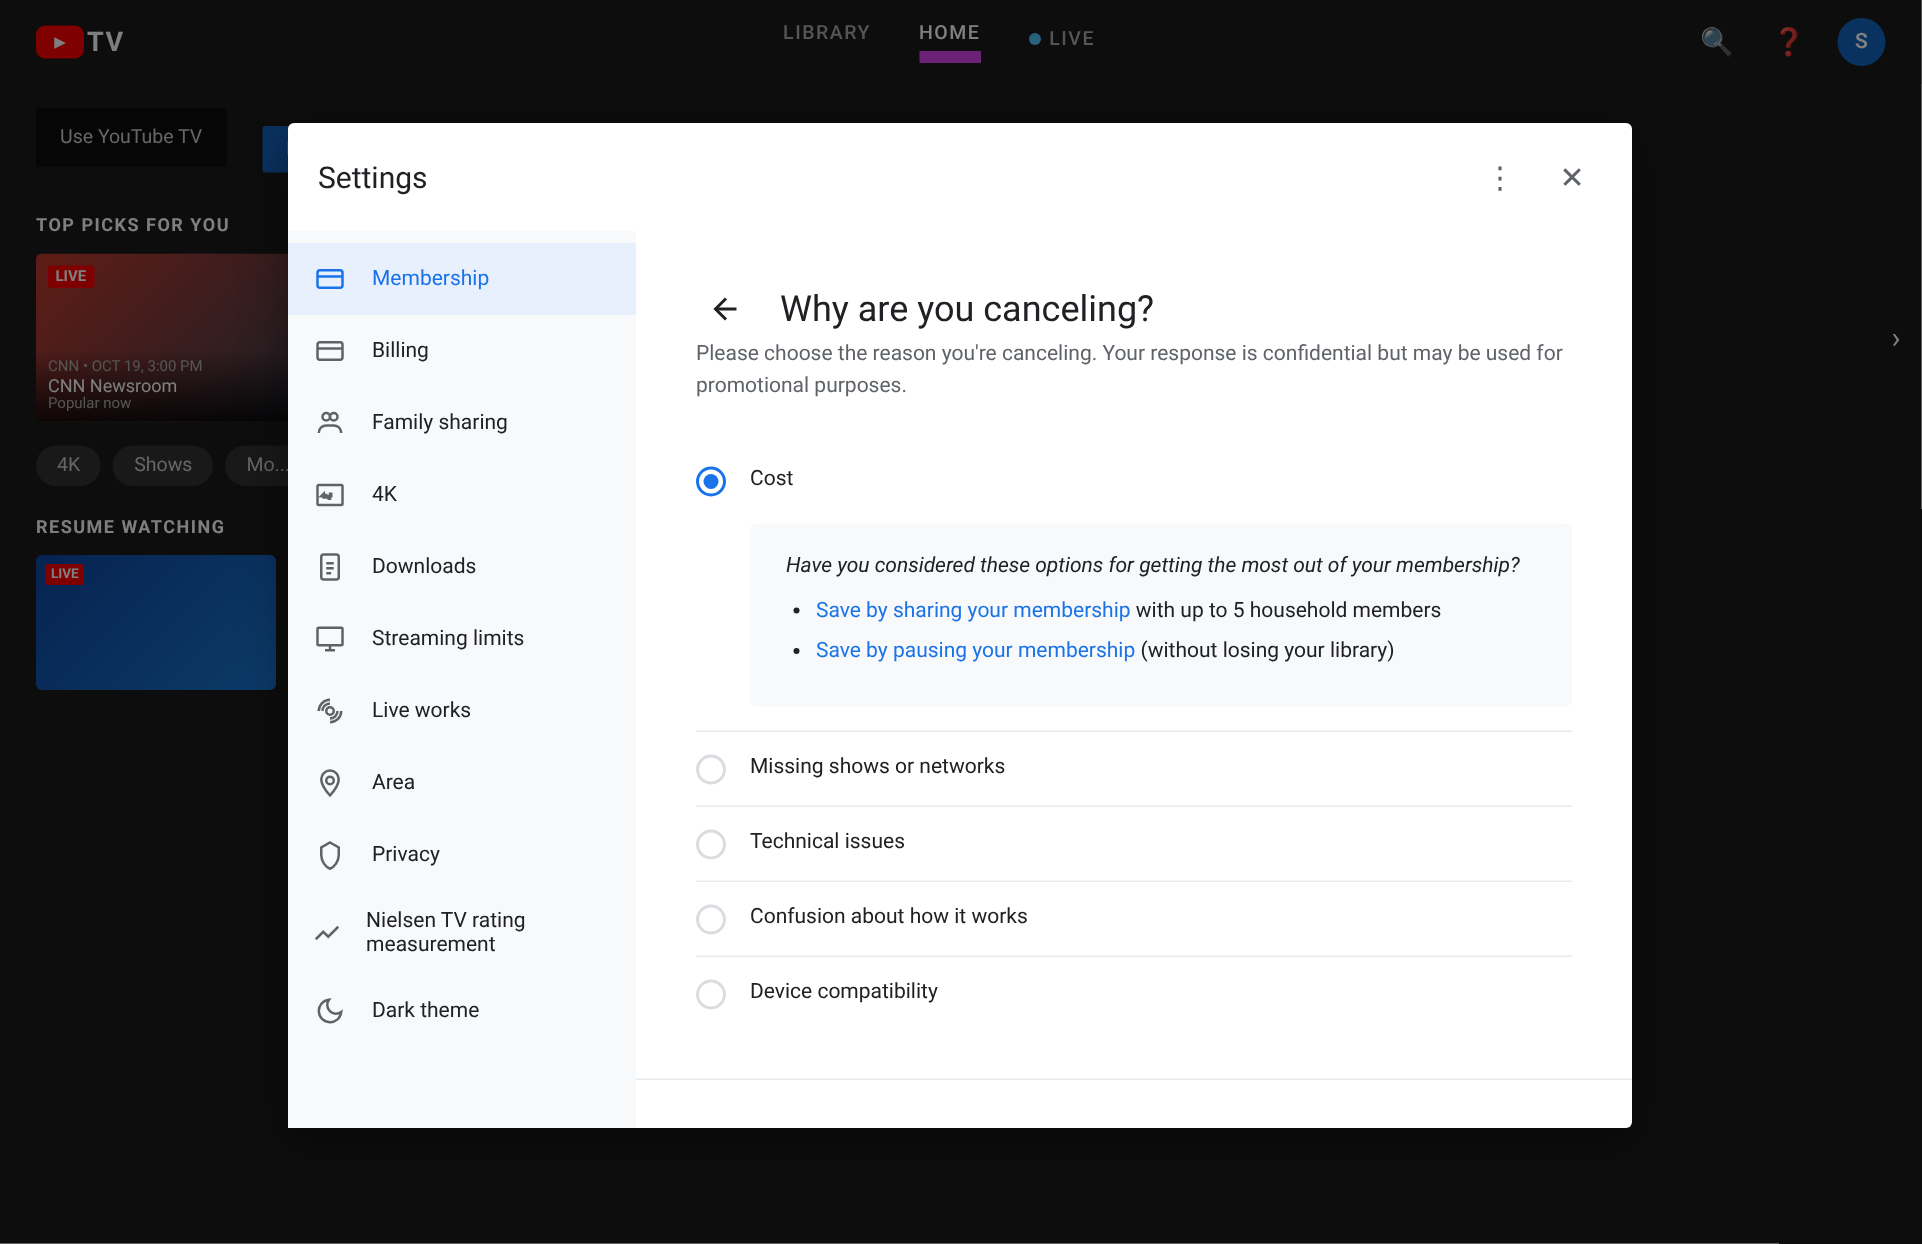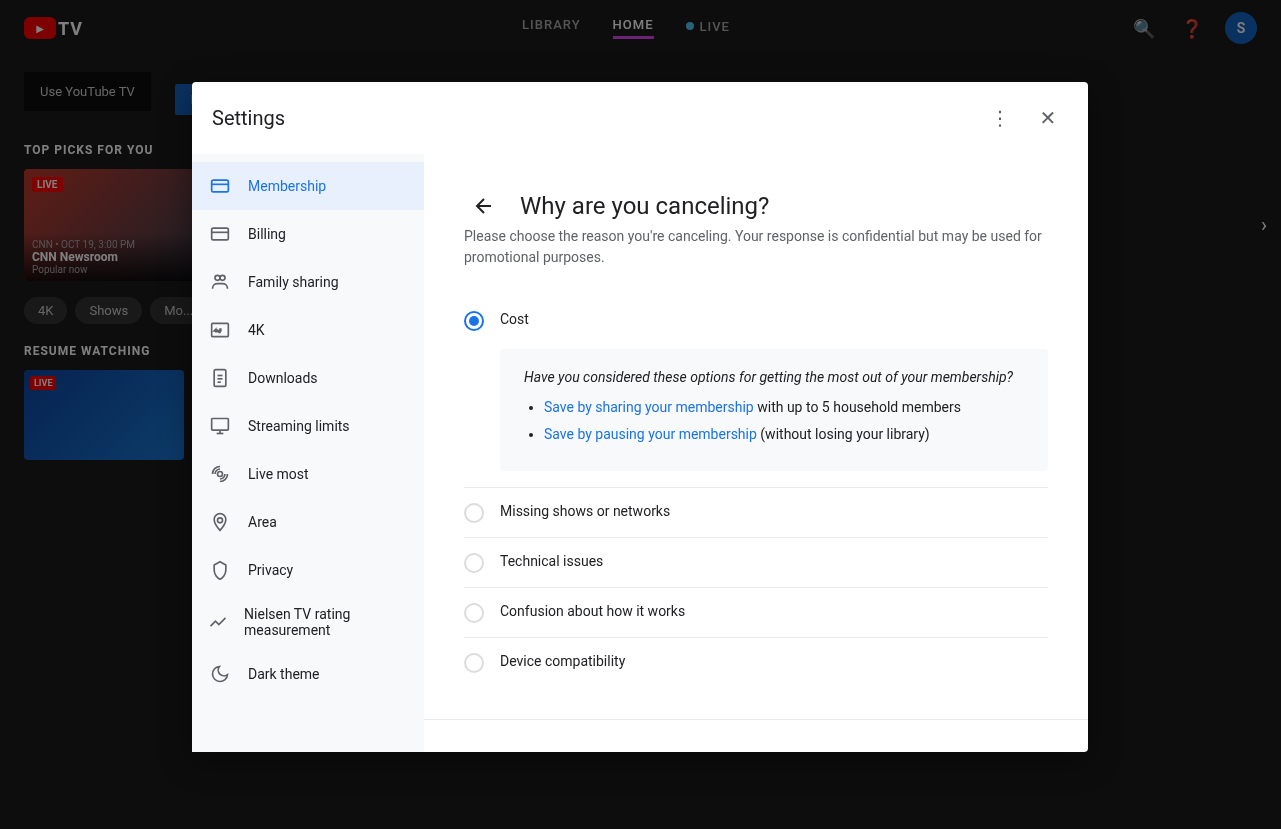--- a/index.html
+++ b/index.html
@@ -22,37 +22,37 @@
     .yt-logo-icon {
       width: 32px; height: 22px; background: #ff0000; border-radius: 6px;
       display: flex; align-items: center; justify-content: center;
     }
     .yt-logo-icon::after {
       content: '▶'; color: white; font-size: 10px;
     }
     .yt-logo-text { color: white; font-size: 18px; font-weight: 700; letter-spacing: 1px; }
     .nav-links { display: flex; gap: 32px; flex: 1; justify-content: center; }
     .nav-link { color: #aaa; font-size: 13px; font-weight: 500; letter-spacing: 1px; text-transform: uppercase; cursor: pointer; padding-bottom: 4px; }
-    .nav-link.active { color: #fff; border-bottom: 3px solid #d946ef; }
+    .nav-link.active { color: #fff; border-bottom: 8px solid #d946ef; }
     .nav-link.live { display: flex; align-items: center; gap: 6px; }
     .live-dot { width: 8px; height: 8px; background: #4fc3f7; border-radius: 50%; }
     .nav-right { display: flex; align-items: center; gap: 16px; }
     .nav-icon { width: 32px; height: 32px; display: flex; align-items: center; justify-content: center; cursor: pointer; color: #fff; font-size: 18px; }
     .avatar { width: 32px; height: 32px; background: #1565c0; border-radius: 50%; display: flex; align-items: center; justify-content: center; color: white; font-size: 14px; font-weight: 600; }
 
     
     .bg-content { padding: 16px 24px; }
     .bg-banner { background: rgba(0,0,0,0.5); padding: 12px 16px; margin-bottom: 16px; font-size: 13px; color: #ccc; display: inline-block; }
     .install-btn { background: #1565c0; color: white; padding: 8px 16px; font-size: 13px; font-weight: 600; margin-left: 24px; border-radius: 2px; }
     .section-label { font-size: 12px; font-weight: 700; letter-spacing: 1px; color: #fff; margin-bottom: 12px; }
     .card { width: 200px; height: 112px; background: #333; border-radius: 4px; position: relative; overflow: hidden; }
     .card.live-card::before { content: 'LIVE'; position: absolute; top: 8px; left: 8px; background: red; color: white; font-size: 10px; font-weight: 700; padding: 2px 5px; border-radius: 2px; }
     .card-info { position: absolute; bottom: 0; left: 0; right: 0; padding: 6px 8px; background: linear-gradient(transparent, rgba(0,0,0,0.8)); }
     .card-channel { font-size: 10px; color: #aaa; }
-    .card-title { font-size: 12px; color: #fff; font-weight: 700; }
+    .card-title { font-size: 12px; color: #fff; font-weight: 400; }
     .nav-arrow { position: absolute; right: -10px; top: 50%; transform: translateY(-50%); color: white; font-size: 20px; cursor: pointer; }
 
     
     .overlay {
       position: absolute; top: 0; left: 0; width: 100%; height: 100%;
       background: rgba(0,0,0,0.5); z-index: 10;
     }
 
     
     .modal {
@@ -279,21 +279,21 @@
         </div>
         <span class="sidebar-item-label">Streaming limits</span>
       </div>
       <div class="sidebar-item">
         <div class="sidebar-item-icon">
           <svg width="20" height="20" viewBox="0 0 24 24" fill="none" stroke="#5f6368" stroke-width="2">
               <circle cx="12" cy="12" r="3"></circle>
               <path d="M6 12a6 6 0 0 1 6-6m0 12a6 6 0 0 0 6-6M3 12a9 9 0 0 1 9-9m0 18a9 9 0 0 0 9-9"></path>
             </svg>
         </div>
-        <span class="sidebar-item-label">Live most</span>
+        <span class="sidebar-item-label">Live works</span>
       </div>
       <div class="sidebar-item">
         <div class="sidebar-item-icon">
           <svg width="20" height="20" viewBox="0 0 24 24" fill="none" stroke="#5f6368" stroke-width="2">
               <circle cx="12" cy="10" r="3"></circle>
               <path d="M12 2C8.13 2 5 5.13 5 9c0 5.25 7 13 7 13s7-7.75 7-13c0-3.87-3.13-7-7-7z"></path>
             </svg>
         </div>
         <span class="sidebar-item-label">Area</span>
       </div>

